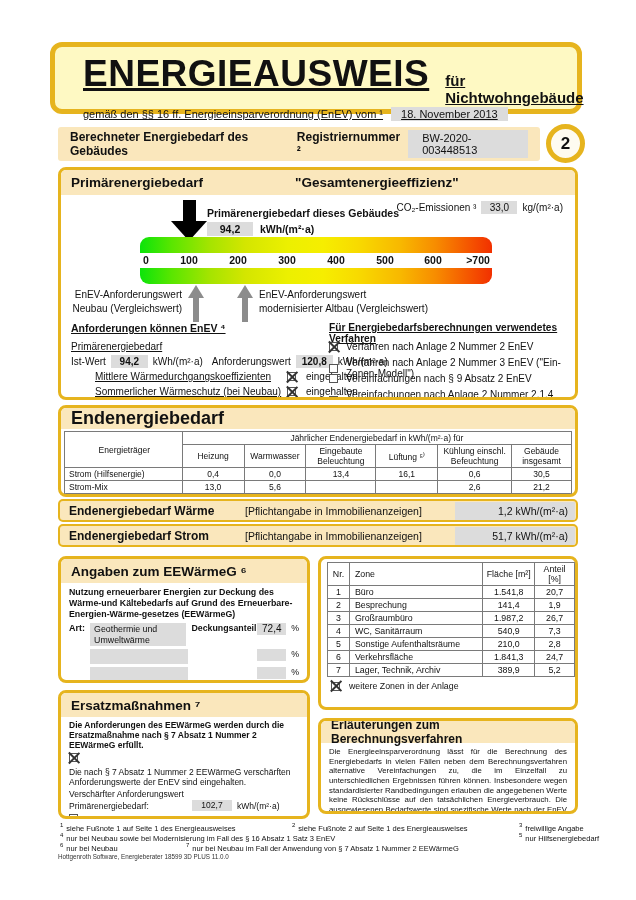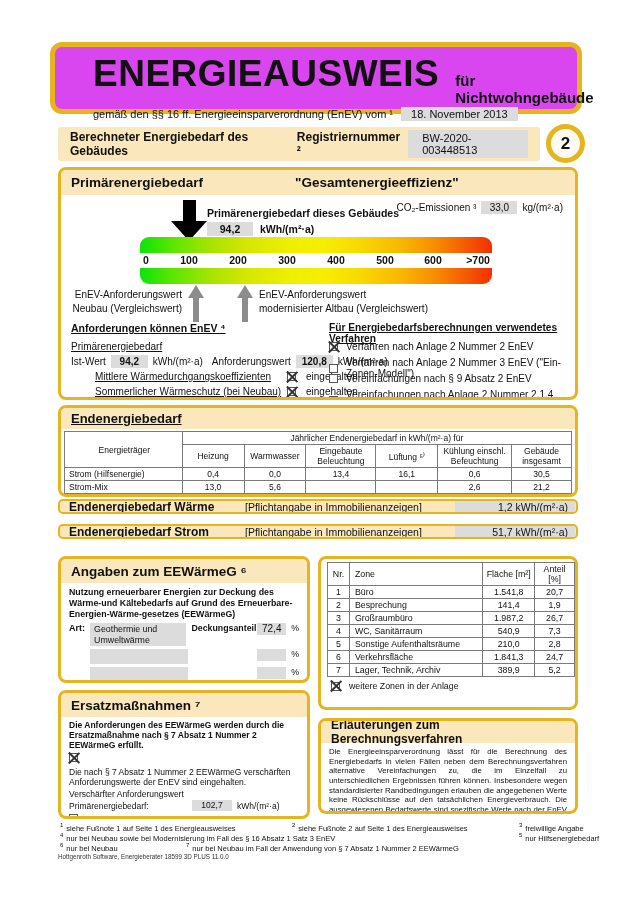--- a/index.html
+++ b/index.html
@@ -6,21 +6,21 @@
   html,body { background:#fff; }
   body { width:636px; height:900px; position:relative; font-family:"Liberation Sans", sans-serif; color:#111; }
 
   
   .goldbox { position:absolute; border:3px solid #E6B41E; border-radius:8px; background:#fff; overflow:hidden; }
   .creambar { background:#FAE7BC; display:flex; align-items:center; padding:0 10px; }
 
   .gb { background:#DCDCDC; display:inline-block; text-align:center; }
 
   
-  .titlebox { position:absolute; left:50px; top:42px; width:532px; height:72px; border:5px solid #E6B41E; border-radius:12px; background:#d946ef; padding:6px 10px 0 38px; }
+  .titlebox { position:absolute; left:50px; top:42px; width:532px; height:72px; border:5px solid #E6B41E; border-radius:12px; background:#fef9c3; padding:6px 10px 0 28px;text-decoration:underline; }
   .titlerow { display:flex; align-items:baseline; }
   .title { font-size:37px; font-weight:bold; letter-spacing:0.5px; }
   .subtitle { font-size:15px; font-weight:bold; margin-left:16px; }
   .lawline { font-size:11px; margin-top:1px; display:flex; align-items:center; gap:8px; }
   .datebox { background:#DCDCDC; font-size:11px; padding:1px 10px; }
 
   
   .regbar { position:absolute; left:58px; top:127px; width:482px; height:34px; background:#FAE7BC; border-radius:3px; display:flex; align-items:center; padding:0 12px; }
   .regbar .lbl { font-weight:bold; font-size:12px; width:258px; }
   .regbar .rlbl { font-weight:bold; font-size:12px; margin-right:8px; }
@@ -66,28 +66,28 @@
   .cb.checked::before, .cb.checked::after { content:""; position:absolute; left:50%; top:50%; width:1.6px; height:15px; background:#333; }
   .cb.checked::before { transform:translate(-50%,-50%) rotate(45deg); }
   .cb.checked::after  { transform:translate(-50%,-50%) rotate(-45deg); }
 
   .verf-head { position:absolute; left:268px; top:152px; font-size:10.2px; font-weight:bold; text-decoration:underline; }
   .verf-item { position:absolute; left:268px; font-size:10px; display:flex; align-items:center; gap:8px; }
 
   
   .endbox { left:58px; top:405px; width:520px; height:92px; }
   .endbox .creambar { height:21px; }
-  .endbox .creambar span { font-weight:bold; font-size:13px;text-decoration:underline; }
+  .endbox .creambar span { font-weight:bold; font-size:18px; }
   table.etab { border-collapse:collapse; width:508px; margin:2px 3px; font-size:8.5px; }
   table.etab td { border:0.8px solid #7a7a7a; text-align:center; padding:1px 2px; height:11px; }
   table.etab td.first { text-align:left; padding-left:4px; }
   table.etab tr.h2 td { height:20px; }
 
   
-  .prow { position:absolute; left:58px; width:520px; height:15px; border:2.5px solid #E6B41E; border-radius:5px; background:#FAE7BC; display:flex; align-items:center; padding:0 0 0 9px; overflow:hidden; }
+  .prow { position:absolute; left:58px; width:520px; height:23px; border:2.5px solid #E6B41E; border-radius:5px; background:#FAE7BC; display:flex; align-items:center; padding:0 0 0 9px; overflow:hidden; }
   .prow .plbl { font-weight:bold; font-size:12px; width:176px; }
   .prow .pnote { font-size:10.5px; }
   .prow .pval { margin-left:auto; background:#DCDCDC; width:120px; height:18px; line-height:18px; font-size:10.5px; text-align:right; padding-right:7px; margin-right:1px; }
 
   
   .eebox { left:58px; top:556px; width:252px; height:127px; }
   .eebox .creambar, .ersbox .creambar { height:24px; }
   .eebox .creambar span, .ersbox .creambar span { font-weight:bold; font-size:13.5px; }
   .eebody { padding:4px 8px 0 8px; }
   .eeintro { font-size:8.8px; font-weight:bold; line-height:1.25; }

